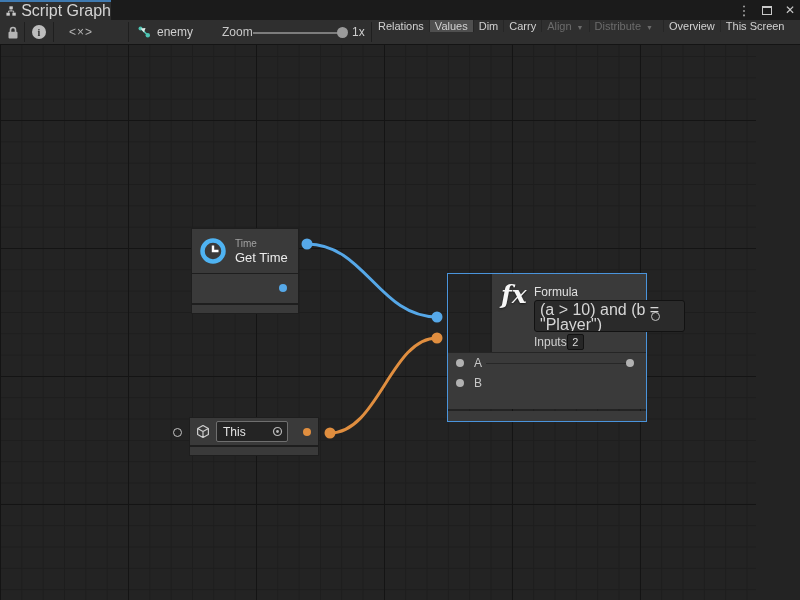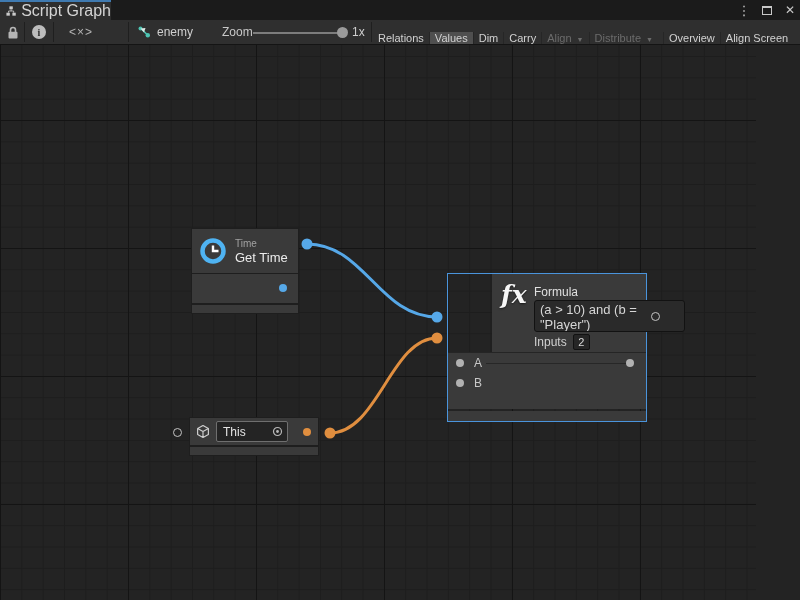--- a/index.html
+++ b/index.html
@@ -20,21 +20,21 @@
 
   
   .toolbar { position:absolute; left:0; top:20px; width:800px; height:25px; background:#2f2f2f;
              border-bottom:1px solid #141414; }
   .tb-sep { position:absolute; top:2px; bottom:2px; width:1px; background:#1f1f1f; }
   .tb-item { position:absolute; top:0; height:24px; display:flex; align-items:center; justify-content:center; }
   .tb-code::before { content:"<\00D7>"; color:#b5b5b5; font-size:12px; letter-spacing:1px; }
   .tb-label { font-size:12px; color:#cfcfcf; white-space:nowrap; }
   .zoom-track { position:absolute; left:253px; top:12px; width:88px; height:2px; background:#7d7d7d; }
   .zoom-handle { position:absolute; left:337px; top:7px; width:11px; height:11px; border-radius:50%; background:#9b9b9b; }
-  .tb-buttons { position:absolute; left:373px; top:0; height:24px; display:flex; align-items:flex-end; }
+  .tb-buttons { position:absolute; left:373px; top:0; height:24px; display:flex; align-items:flex-start; }
   .tb-btn { font-size:11px; color:#d2d2d2; padding:0 5px; display:flex; align-items:center;
             border-left:1px solid #262626; white-space:nowrap; }
   .tb-btn:first-child { border-left:none; }
   .tb-btn.active { background:#4f4f4f; }
   .tb-btn.disabled { color:#6b6b6b; }
   .dd-arrow::after { content:"\25BC"; font-size:7px; margin-left:5px; position:relative; top:1px; }
   .tb-btn.gap { margin-left:5px; border-left:1px solid #262626; }
 
   .info-disc { width:14px; height:14px; border-radius:50%; background:#bdbdbd; color:#2c2c2c;
                font-size:10px; font-weight:bold; display:flex; align-items:center; justify-content:center;
@@ -72,23 +72,23 @@
   .node-gettime .n-footer { height:8px; }
 
   
   .node-formula { left:447px; top:228px; width:200px; border:1px solid #4a94dc; background:transparent; }
   .node-formula .sec { box-shadow:none; }
   .f-head { height:78px;margin-left:44px; }
   .fx-glyph { position:absolute; left:9px; top:6px; font-family:"DejaVu Serif", serif; font-style:italic;
               font-weight:bold; font-size:25px; color:#f7f7f7; text-shadow:0 1px 2px rgba(0,0,0,.55); }
   .f-title { position:absolute; left:42px; top:11px; font-size:12px; color:#e0e0e0; }
   .f-expr { position:absolute; left:42px; top:26px; width:151px; height:32px; background:#2a2a2a;
-            border:1px solid #121212; border-radius:3px; padding:1px 5px; font-size:13px; line-height:15px;
+            border:1px solid #121212; border-radius:3px; padding:1px 5px; font-size:16px; line-height:15px;
             color:#d6d6d6; overflow:hidden; }
-  .f-inputs { position:absolute; left:42px; top:60px; display:flex; align-items:center; gap:6px; }
+  .f-inputs { position:absolute; left:42px; top:60px; display:flex; align-items:center; gap:0; }
   .f-inputs-label { font-size:12px; color:#d0d0d0; }
   .f-inputs-box { width:17px; height:16px; background:#262626; border:1px solid #121212; border-radius:2px;
                   font-size:11px; color:#dadada; display:flex; align-items:center; justify-content:center; }
   .f-ports { height:57px; border-top:1px solid #252525; padding-top:0; }
   .f-row { height:20px; display:flex; align-items:center; padding-left:8px; gap:10px; position:relative; }
   .f-row .gray-dot { width:8px; height:8px; border-radius:50%; background:#b2b2b2; flex:none; }
   .f-port-label { font-size:12px; color:#c8c8c8; position:relative; z-index:2; }
   .rel-line { position:absolute; left:38px; right:16px; top:50%; height:1px; background:#272727; }
   .f-out-dot { position:absolute; right:12px; top:6px; width:8px; height:8px; border-radius:50%; background:#b2b2b2; }
   .f-footer { height:10px; }
@@ -177,21 +177,21 @@
     <div class="tb-btn disabled dd-arrow">
         <span>Align</span>
       </div>
     <div class="tb-btn disabled dd-arrow">
         <span>Distribute</span>
       </div>
     <div class="tb-btn gap">
         <span>Overview</span>
       </div>
     <div class="tb-btn">
-        <span>Align Screen</span>
+        <span>This Screen</span>
       </div>
   </div>
 </div>
 
 <div class="canvas">
 
   <svg class="edges" width="800" height="555">
     <path d="M307,199 C365,199 379,272 437,272" stroke="#56a8e8" stroke-width="3" fill="none"></path>
     <circle cx="307" cy="199" r="5.5" fill="#56a8e8"></circle>
     <circle cx="437" cy="272" r="5.5" fill="#56a8e8"></circle>

